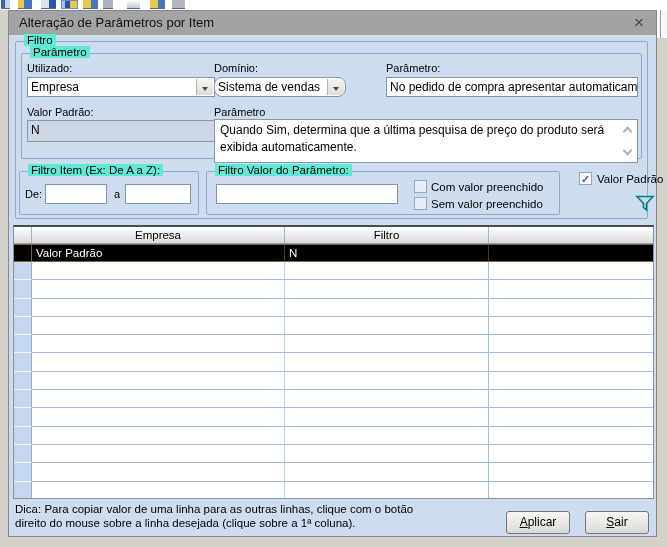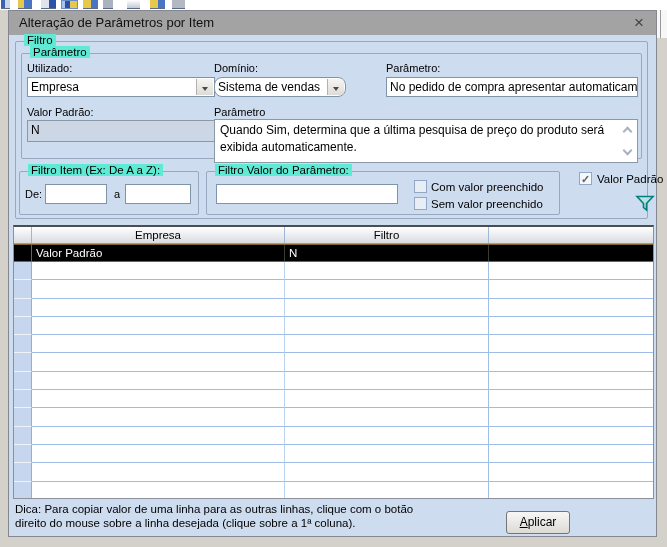--- a/index.html
+++ b/index.html
@@ -273,13 +273,14 @@
           <div class="cell c-empresa"></div>
           <div class="cell c-valor"></div>
           <div class="cell c-extra"></div>
         </div>
       </div>
   </div>
 
   <div class="hint" style="left:6px; top:492px;">Dica: Para copiar valor de uma linha para as outras linhas, clique com o botão</div>
   <div class="hint" style="left:6px; top:506px;">direito do mouse sobre a linha desejada (clique sobre a 1ª coluna).</div>
   <div class="btn" style="left:497px; top:500px;"><u>A</u>plicar</div>
+  <div class="btn" style="left:576px; top:500px;"><u>S</u>air</div>
 </div>
 
 </body></html>

